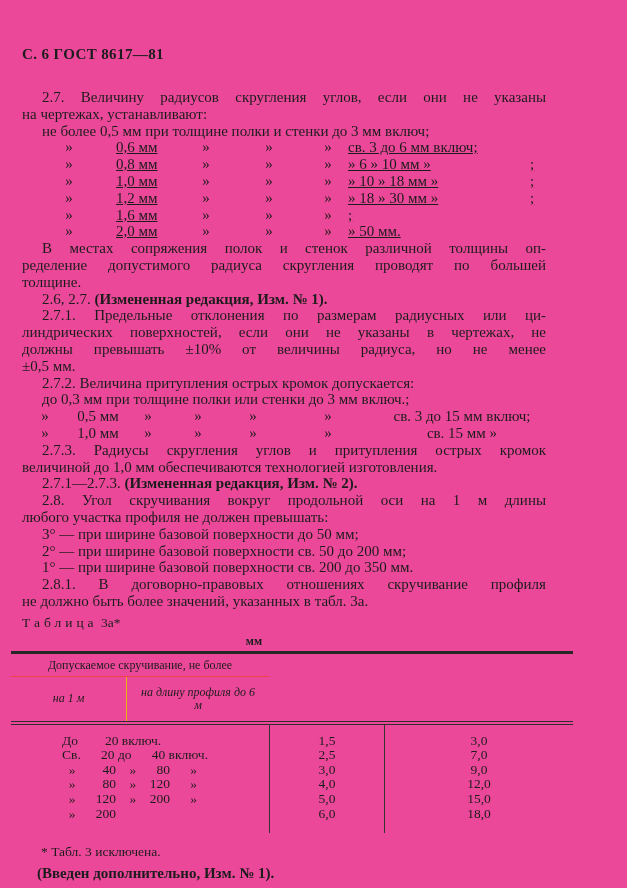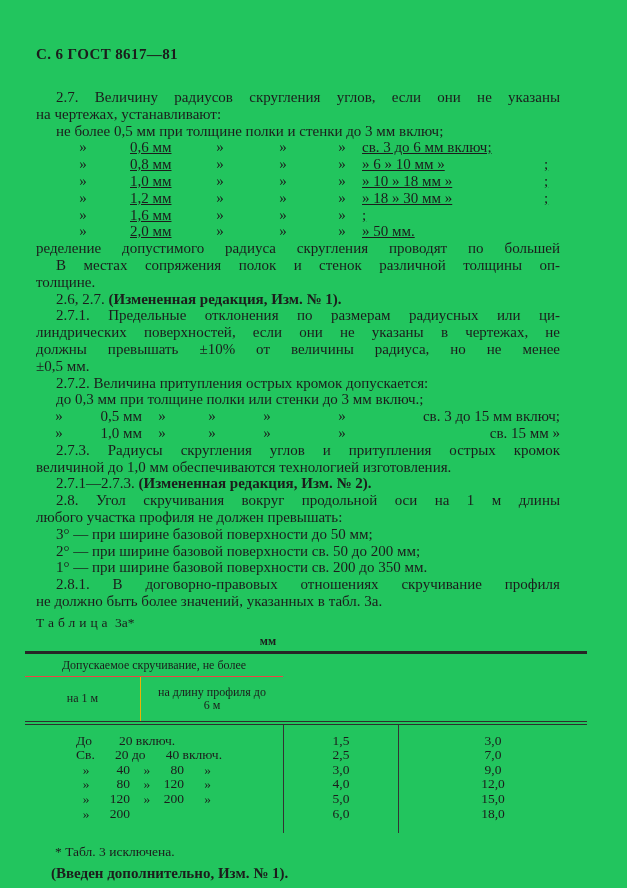--- a/index.html
+++ b/index.html
@@ -1,24 +1,24 @@
 <!DOCTYPE html>
 <html><head>
 <meta charset="utf-8">
 <style>
   html,body{margin:0;padding:0;}
   .page{
     position:relative;
     width:627px;height:888px;
-    background:#22c55e;
+    background:#ec4899;
     overflow:hidden;
     font-family:"Liberation Serif","DejaVu Serif",serif;
     color:#1c1c1c;
     box-sizing:border-box;
-    padding:46px 57px 0 36px;
+    padding:46px 57px 0 22px;
   }
   .content{width:524px;}
   .doc-header{
     font-weight:bold;
     font-size:15px;
     letter-spacing:.4px;
     margin-bottom:26px;
   }
   .tline{
     font-size:15px;
@@ -35,21 +35,21 @@
   }
   .row27 .ca{text-align:center;}
   .row27 .cl{text-align:left;text-decoration:underline;}
   
   .row272{
     display:grid;
     grid-template-columns:46px 60px 40px 60px 50px 100px 1fr;
     font-size:15px;line-height:16.8px;
   }
   .row272 .ca{text-align:center;}
-  .row272 .cl{text-align:right;}
+  .row272 .cl{text-align:center;}
   
   .tbl-caption{
     margin-top:5px;
     text-align:left;
     font-size:13.5px;
     line-height:16px;
     padding-right:6px;
   }
   .tbl-caption .word{letter-spacing:4px;}
   .tbl-unit{
@@ -79,20 +79,21 @@
     padding:5px 4px 4px;
   }
   .th-subs{display:grid;grid-template-columns:115px 1fr;}
   .th-sub{
     display:flex;align-items:center;justify-content:center;
     text-align:center;
     font-size:12px;line-height:13px;
     height:44px;
     padding:0 14px;
     box-sizing:border-box;
+    font-style:italic;
   }
   .th-sub2{border-left:1px solid #eab308;}
   .dblrule{
     height:2px;
     border-top:1px solid #2e2e2e;
     border-bottom:1px solid #2e2e2e;
   }
   .tbody{
     display:grid;
     grid-template-columns:258px 115px 189px;
@@ -174,22 +175,22 @@
     <div class="row27">
       <span class="ca">»</span>
         <span class="cl">2,0 мм</span>
         <span class="ca">»</span>
         <span class="ca">»</span>
         <span class="ca">»</span>
         <span class="cl">» 50 мм.</span>
         <span class="cl"></span>
     </div>
 
+    <div class="tline jl ind">В местах сопряжения полок и стенок различной толщины оп-</div>
     <div class="tline jl">ределение допустимого радиуса скругления проводят по большей</div>
-    <div class="tline jl ind">В местах сопряжения полок и стенок различной толщины оп-</div>
     <div class="tline">толщине.</div>
 
     <div class="tline ind"><span>2.6, 2.7.</span> <span class="b">(Измененная редакция, Изм. № 1).</span></div>
 
     <div class="tline jl ind">2.7.1. Предельные отклонения по размерам радиусных или ци-</div>
     <div class="tline jl">линдрических поверхностей, если они не указаны в чертежах, не</div>
     <div class="tline jl">должны превышать ±10% от величины радиуса, но не менее</div>
     <div class="tline">±0,5 мм.</div>
 
     <div class="tline ind">2.7.2. Величина притупления острых кромок допускается:</div>

